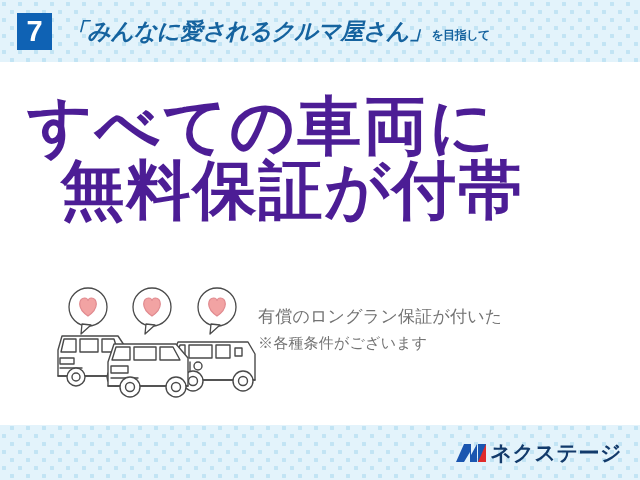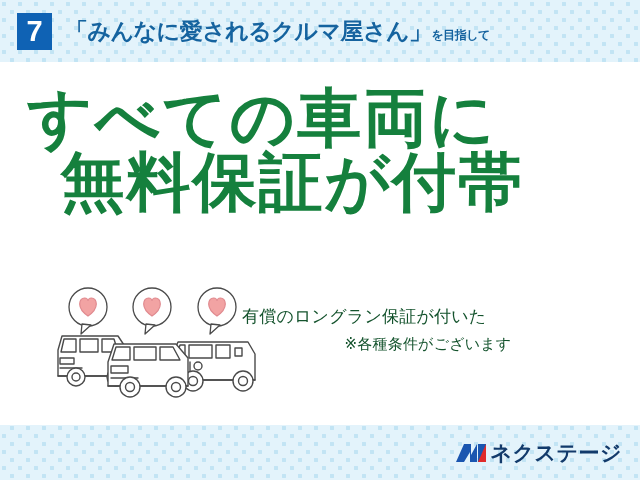--- a/index.html
+++ b/index.html
@@ -55,44 +55,45 @@
     margin-left: 13px;
     color: #15639f;
     font-weight: bold;
     white-space: nowrap;
     display: flex;
     align-items: baseline;
   }
   .header-main {
     font-size: 23px;
     letter-spacing: -0.5px;
+    font-style: italic;
   }
   .header-tail {
     font-size: 12px;
     letter-spacing: -0.5px;
   }
 
   
   .panel {
     position: absolute;
     left: 0;
     top: 62px;
     width: 640px;
     height: 363px;
     background: #ffffff;
   }
 
   
   .headline {
     position: absolute;
     left: 0;
-    top: 24px;
+    top: 32px;
     width: 524px;
     text-align: center;
-    color: #15803d;
+    color: #4c1d95;
     font-weight: bold;
     line-height: 1.0;
   }
   .headline-line {
     font-size: 64px;
     letter-spacing: 2px;
     display: block;
   }
   .headline-line + .headline-line {
     text-align: right;
@@ -108,39 +109,39 @@
   }
   .cars-wrap {
     position: absolute;
     left: 52px;
     top: 0;
     width: 208px;
     height: 118px;
   }
   .copy {
     position: absolute;
-    left: 242px;
+    left: 258px;
     top: 20px;
     width: 372px;
-    color: #14532d;
+    color: #737373;
     line-height: 1.55;
+    font-family: Liberation Serif, serif;
   }
   .copy-line {
     display: block;
     font-size: 17px;
     letter-spacing: 0.2px;
     white-space: nowrap;
   }
   .copy-note {
     display: block;
     font-size: 15px;
     letter-spacing: 0.2px;
     white-space: nowrap;
     margin-top: 2px;
-    text-align: center;
   }
 
   
   .footer {
     position: absolute;
     left: 0;
     top: 425px;
     width: 640px;
     height: 55px;
   }

